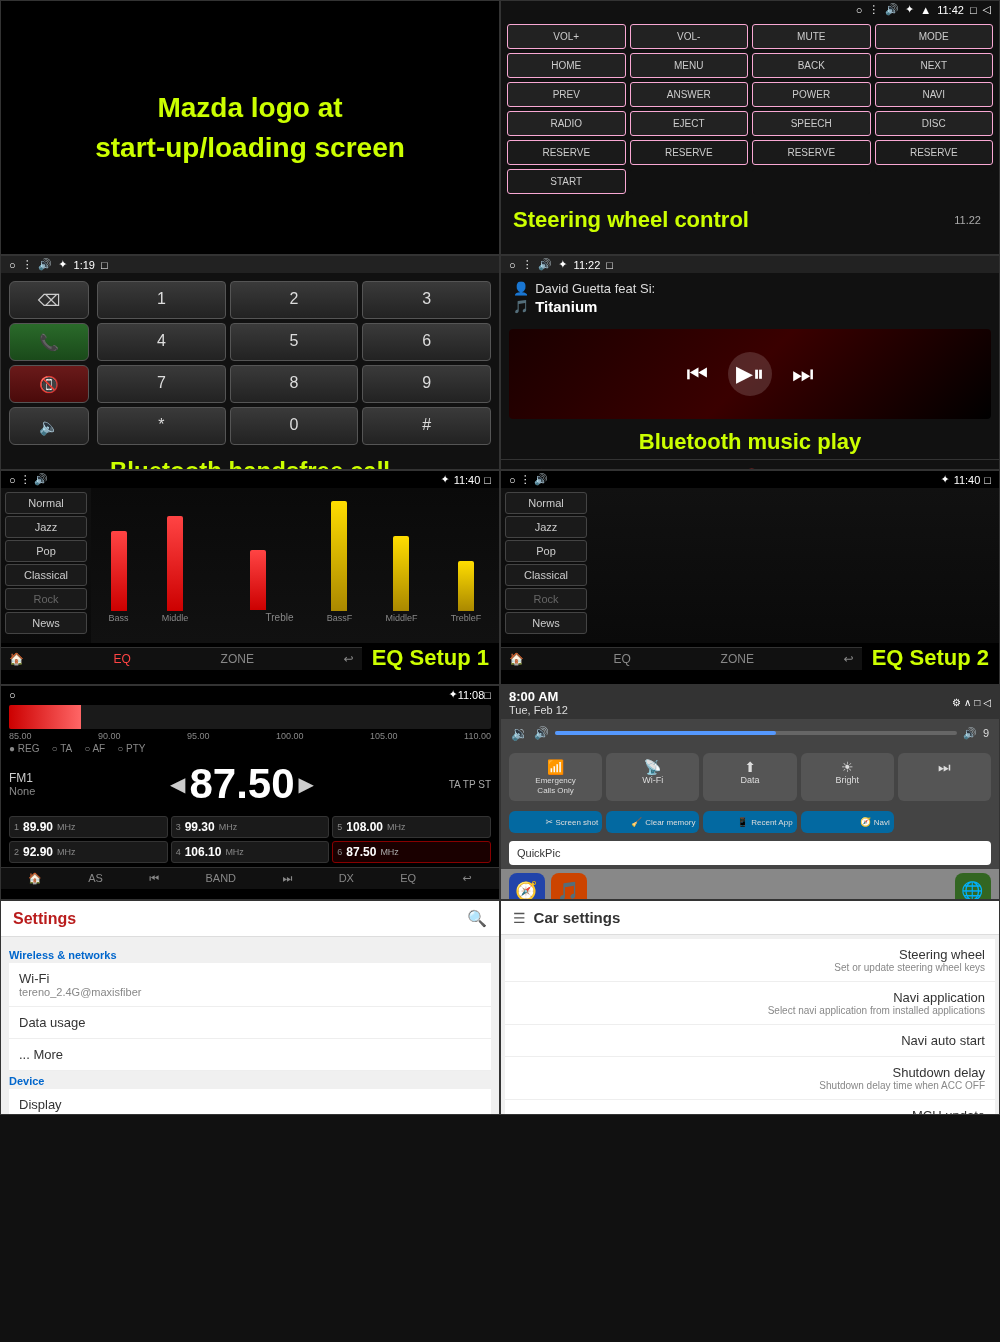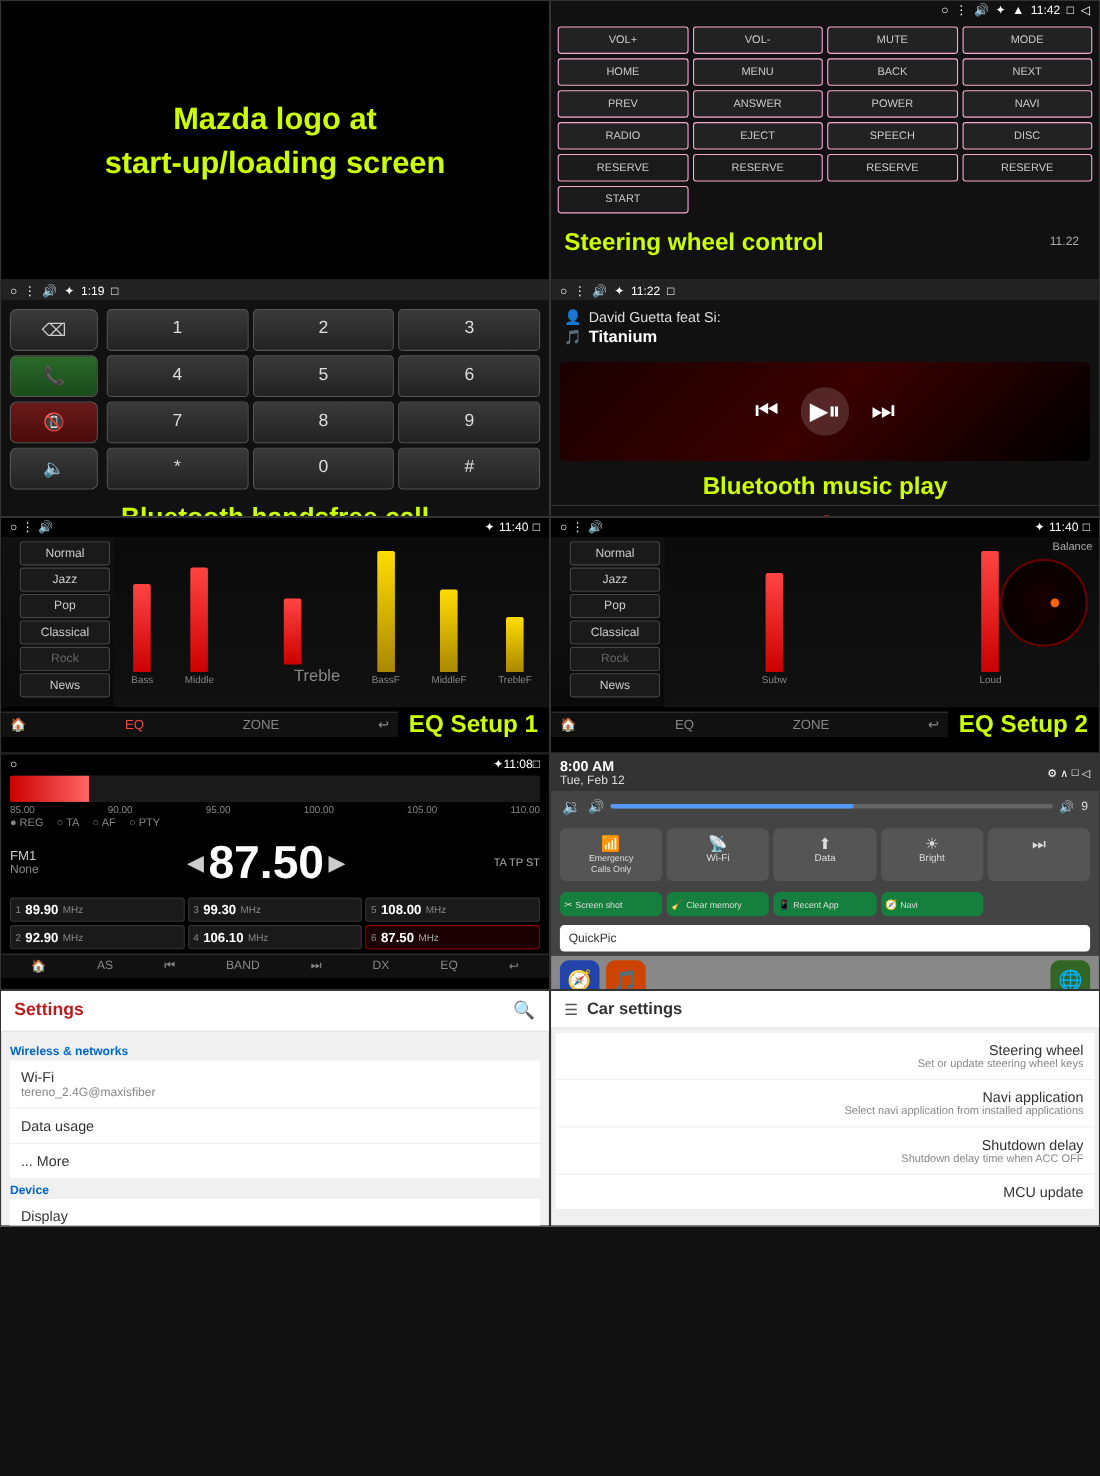--- a/index.html
+++ b/index.html
@@ -425,24 +425,24 @@
     }
     .pd-toggle .icon { font-size: 14px; display: block; }
     .pd-actions {
       display: grid;
       grid-template-columns: repeat(5, 1fr);
       gap: 4px;
       padding: 4px 8px;
       background: #444;
     }
     .pd-action {
-      background: #15803d;
+      background: #0369a1;
       border-radius: 6px;
       padding: 6px 4px;
-      text-align: left;
+      text-align: right;
       font-size: 9px;
       color: #ddd;
     }
     .pd-notification {
       background: #fff;
       margin: 4px 8px;
       border-radius: 4px;
       padding: 6px 8px;
       font-size: 11px;
       color: #333;
@@ -546,21 +546,20 @@
       gap: 3px;
       align-items: center;
       font-size: 10px;
       color: #fff;
     }
 
     .eq-visual-bg {
       background: linear-gradient(to bottom, #111 0%, #0a0a0a 100%);
       position: relative;
       overflow: hidden;
-      padding-left: 13px;
     }
   </style>
 </head>
 <body>
 
 <div class="grid">
 
   <div class="cell cell-mazda">
     <div class="mazda-text">Mazda logo at<br>start-up/loading screen</div>
   </div>
@@ -709,21 +708,21 @@
         <div class="eq-bar-group">
           <div class="eq-bar red" style="height:80px;"></div>
           <span style="color:#888;font-size:9px;">Bass</span>
         </div>
         <div class="eq-bar-group">
           <div class="eq-bar red" style="height:95px;"></div>
           <span style="color:#888;font-size:9px;">Middle</span>
         </div>
         <div class="eq-bar-group">
           <div class="eq-bar red" style="height:60px;"></div>
-          <span style="color:#888;font-size:15px;margin-left:44px;">Treble</span>
+          <span style="color:#888;font-size:10px;margin-left:44px;">Treble</span>
         </div>
         <div class="eq-bar-group">
           <div class="eq-bar yellow" style="height:110px;"></div>
           <span style="color:#888;font-size:9px;">BassF</span>
         </div>
         <div class="eq-bar-group">
           <div class="eq-bar yellow" style="height:75px;"></div>
           <span style="color:#888;font-size:9px;">MiddleF</span>
         </div>
         <div class="eq-bar-group">
@@ -754,35 +753,20 @@
     </div>
     <div class="eq-content eq-visual-bg">
       <div class="eq-presets">
         <div class="eq-preset-btn">Normal</div>
         <div class="eq-preset-btn">Jazz</div>
         <div class="eq-preset-btn">Pop</div>
         <div class="eq-preset-btn">Classical</div>
         <div class="eq-preset-btn" style="color:#666;">Rock</div>
         <div class="eq-preset-btn">News</div>
       </div>
-      <div class="eq-visual" style="background:linear-gradient(to bottom,#0a0a0a,#111);gap:6px;position:relative;">
-        <span style="position:absolute;top:4px;right:6px;color:#aaa;font-size:10px;">Balance</span>
-
-        <div style="position:absolute;right:10px;top:20px;width:80px;height:80px;border:2px solid #600;border-radius:50%;background:radial-gradient(circle,#1a0000,#000);display:flex;align-items:center;justify-content:center;">
-          <div style="width:8px;height:8px;background:#ff6600;border-radius:50%;margin-left:20px;"></div>
-        </div>
-        <div class="eq-bar-group">
-          <div class="eq-bar red" style="height:90px;"></div>
-          <span style="color:#888;font-size:9px;">Subw</span>
-        </div>
-        <div class="eq-bar-group">
-          <div class="eq-bar red" style="height:110px;"></div>
-          <span style="color:#888;font-size:9px;">Loud</span>
-        </div>
-      </div>
     </div>
     <div style="display:flex;justify-content:space-between;align-items:center;">
       <div class="eq-bottom-nav" style="flex:1;">
         <span>🏠</span>
         <span>EQ</span>
         <span>ZONE</span>
         <span>↩</span>
       </div>
       <div class="eq-label">EQ Setup 2</div>
     </div>
@@ -976,20 +960,23 @@
     <div class="car-settings-body">
       <div class="car-settings-item">
         <div class="car-settings-item-title">Steering wheel</div>
         <div class="car-settings-item-sub">Set or update steering wheel keys</div>
       </div>
       <div class="car-settings-item">
         <div class="car-settings-item-title">Navi application</div>
         <div class="car-settings-item-sub">Select navi application from installed applications</div>
       </div>
       <div class="car-settings-item">
+        <div class="car-settings-item-title">Navi auto start</div>
+      </div>
+      <div class="car-settings-item">
         <div class="car-settings-item-title">Shutdown delay</div>
         <div class="car-settings-item-sub">Shutdown delay time when ACC OFF</div>
       </div>
       <div class="car-settings-item">
         <div class="car-settings-item-title">MCU update</div>
 
       </div>
 
     </div>
 

